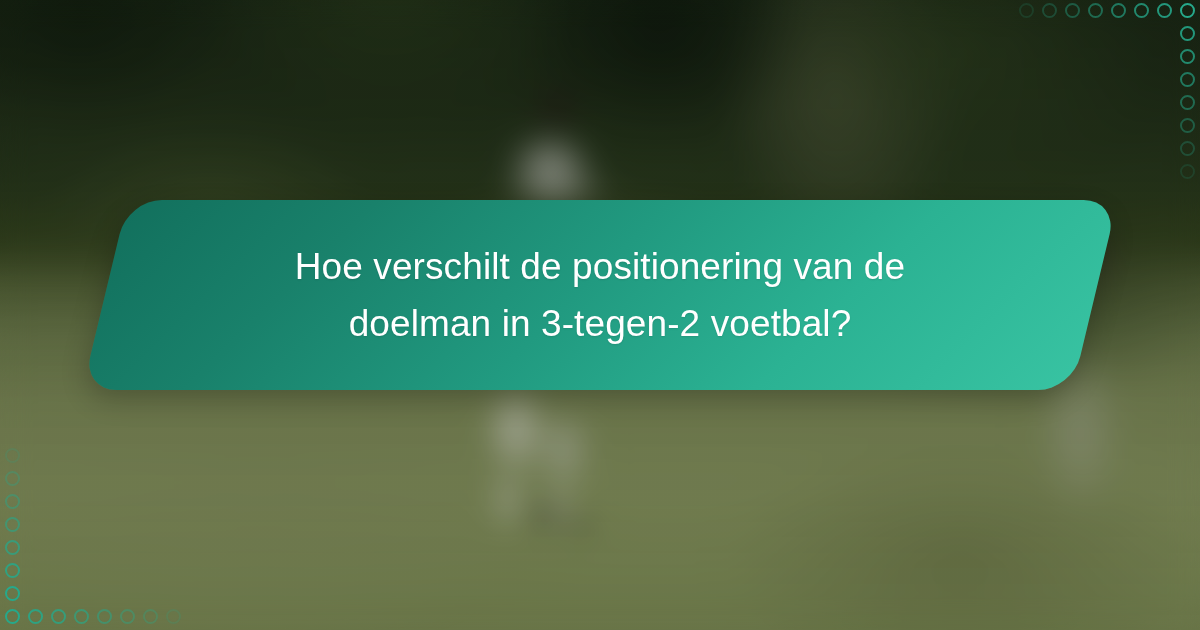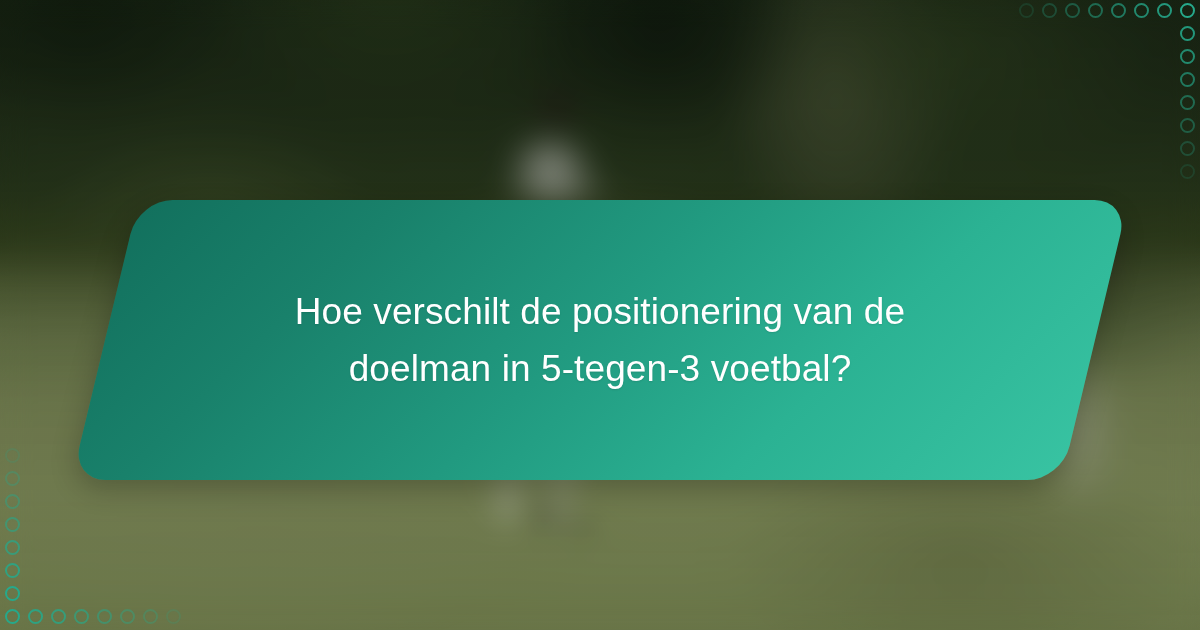--- a/index.html
+++ b/index.html
@@ -95,21 +95,21 @@
     width:15px; height:15px;
     border-radius:50%;
     border:2px solid #26a98b;
     box-sizing:border-box;
   }
 
   
   .card-wrap{
     position:absolute;
     left:105px; top:200px;
-    width:990px; height:280px;
+    width:990px; height:190px;
   }
   .card{
     position:absolute; inset:0;
     background:linear-gradient(128deg,
         #12705d 0%,
         #19816b 22%,
         #219a80 48%,
         #2bb293 72%,
         #38c3a2 100%);
     border-radius:34px;
@@ -182,17 +182,17 @@
       <div class="dot" style="left: 5px; top: 71px; opacity: 0.59; border-color: rgb(38, 169, 139);"></div>
       <div class="dot" style="left: 5px; top: 94px; opacity: 0.73; border-color: rgb(38, 169, 139);"></div>
       <div class="dot" style="left: 5px; top: 117px; opacity: 0.86; border-color: rgb(38, 169, 139);"></div>
       <div class="dot" style="left: 5px; top: 140px; opacity: 1; border-color: rgb(38, 169, 139);"></div>
     </div>
 
   <div class="card-wrap">
     <div class="card"></div>
     <div class="card-text">
       <div class="q-line">Hoe verschilt de positionering van de</div>
-      <div class="q-line">doelman in 5-tegen-3 voetbal?</div>
+      <div class="q-line">doelman in 3-tegen-2 voetbal?</div>
     </div>
   </div>
 
 </div>
 
 </body></html>

